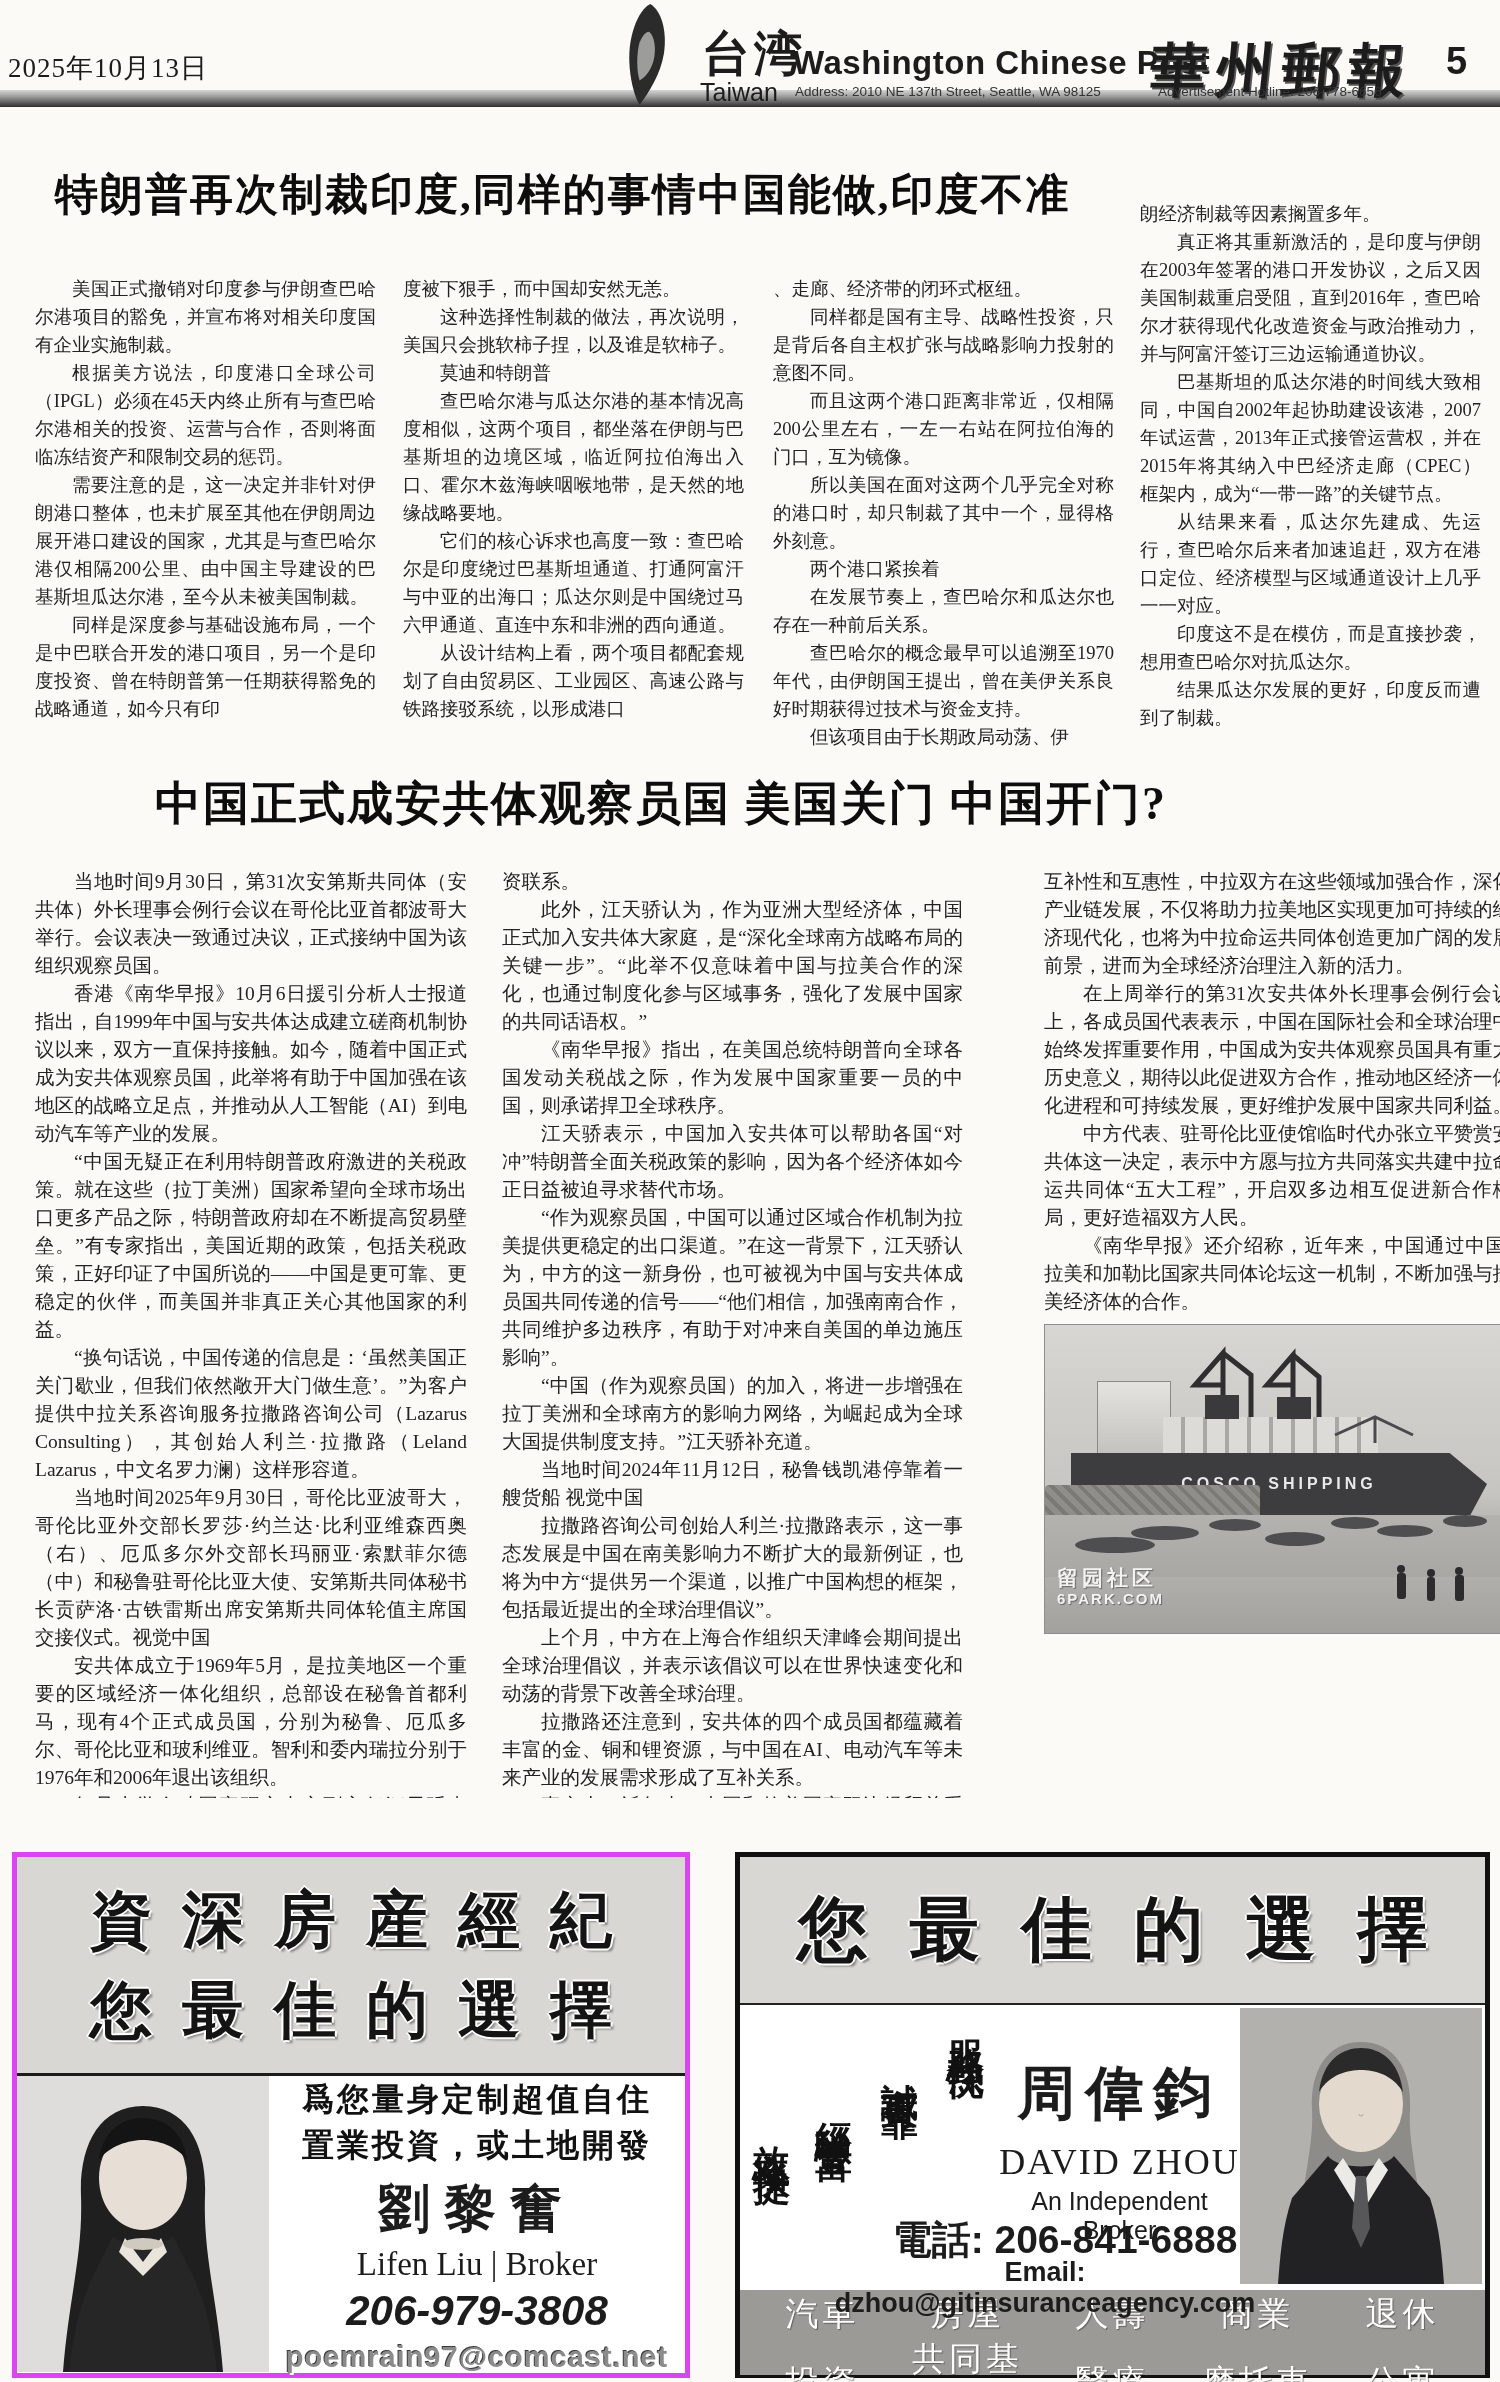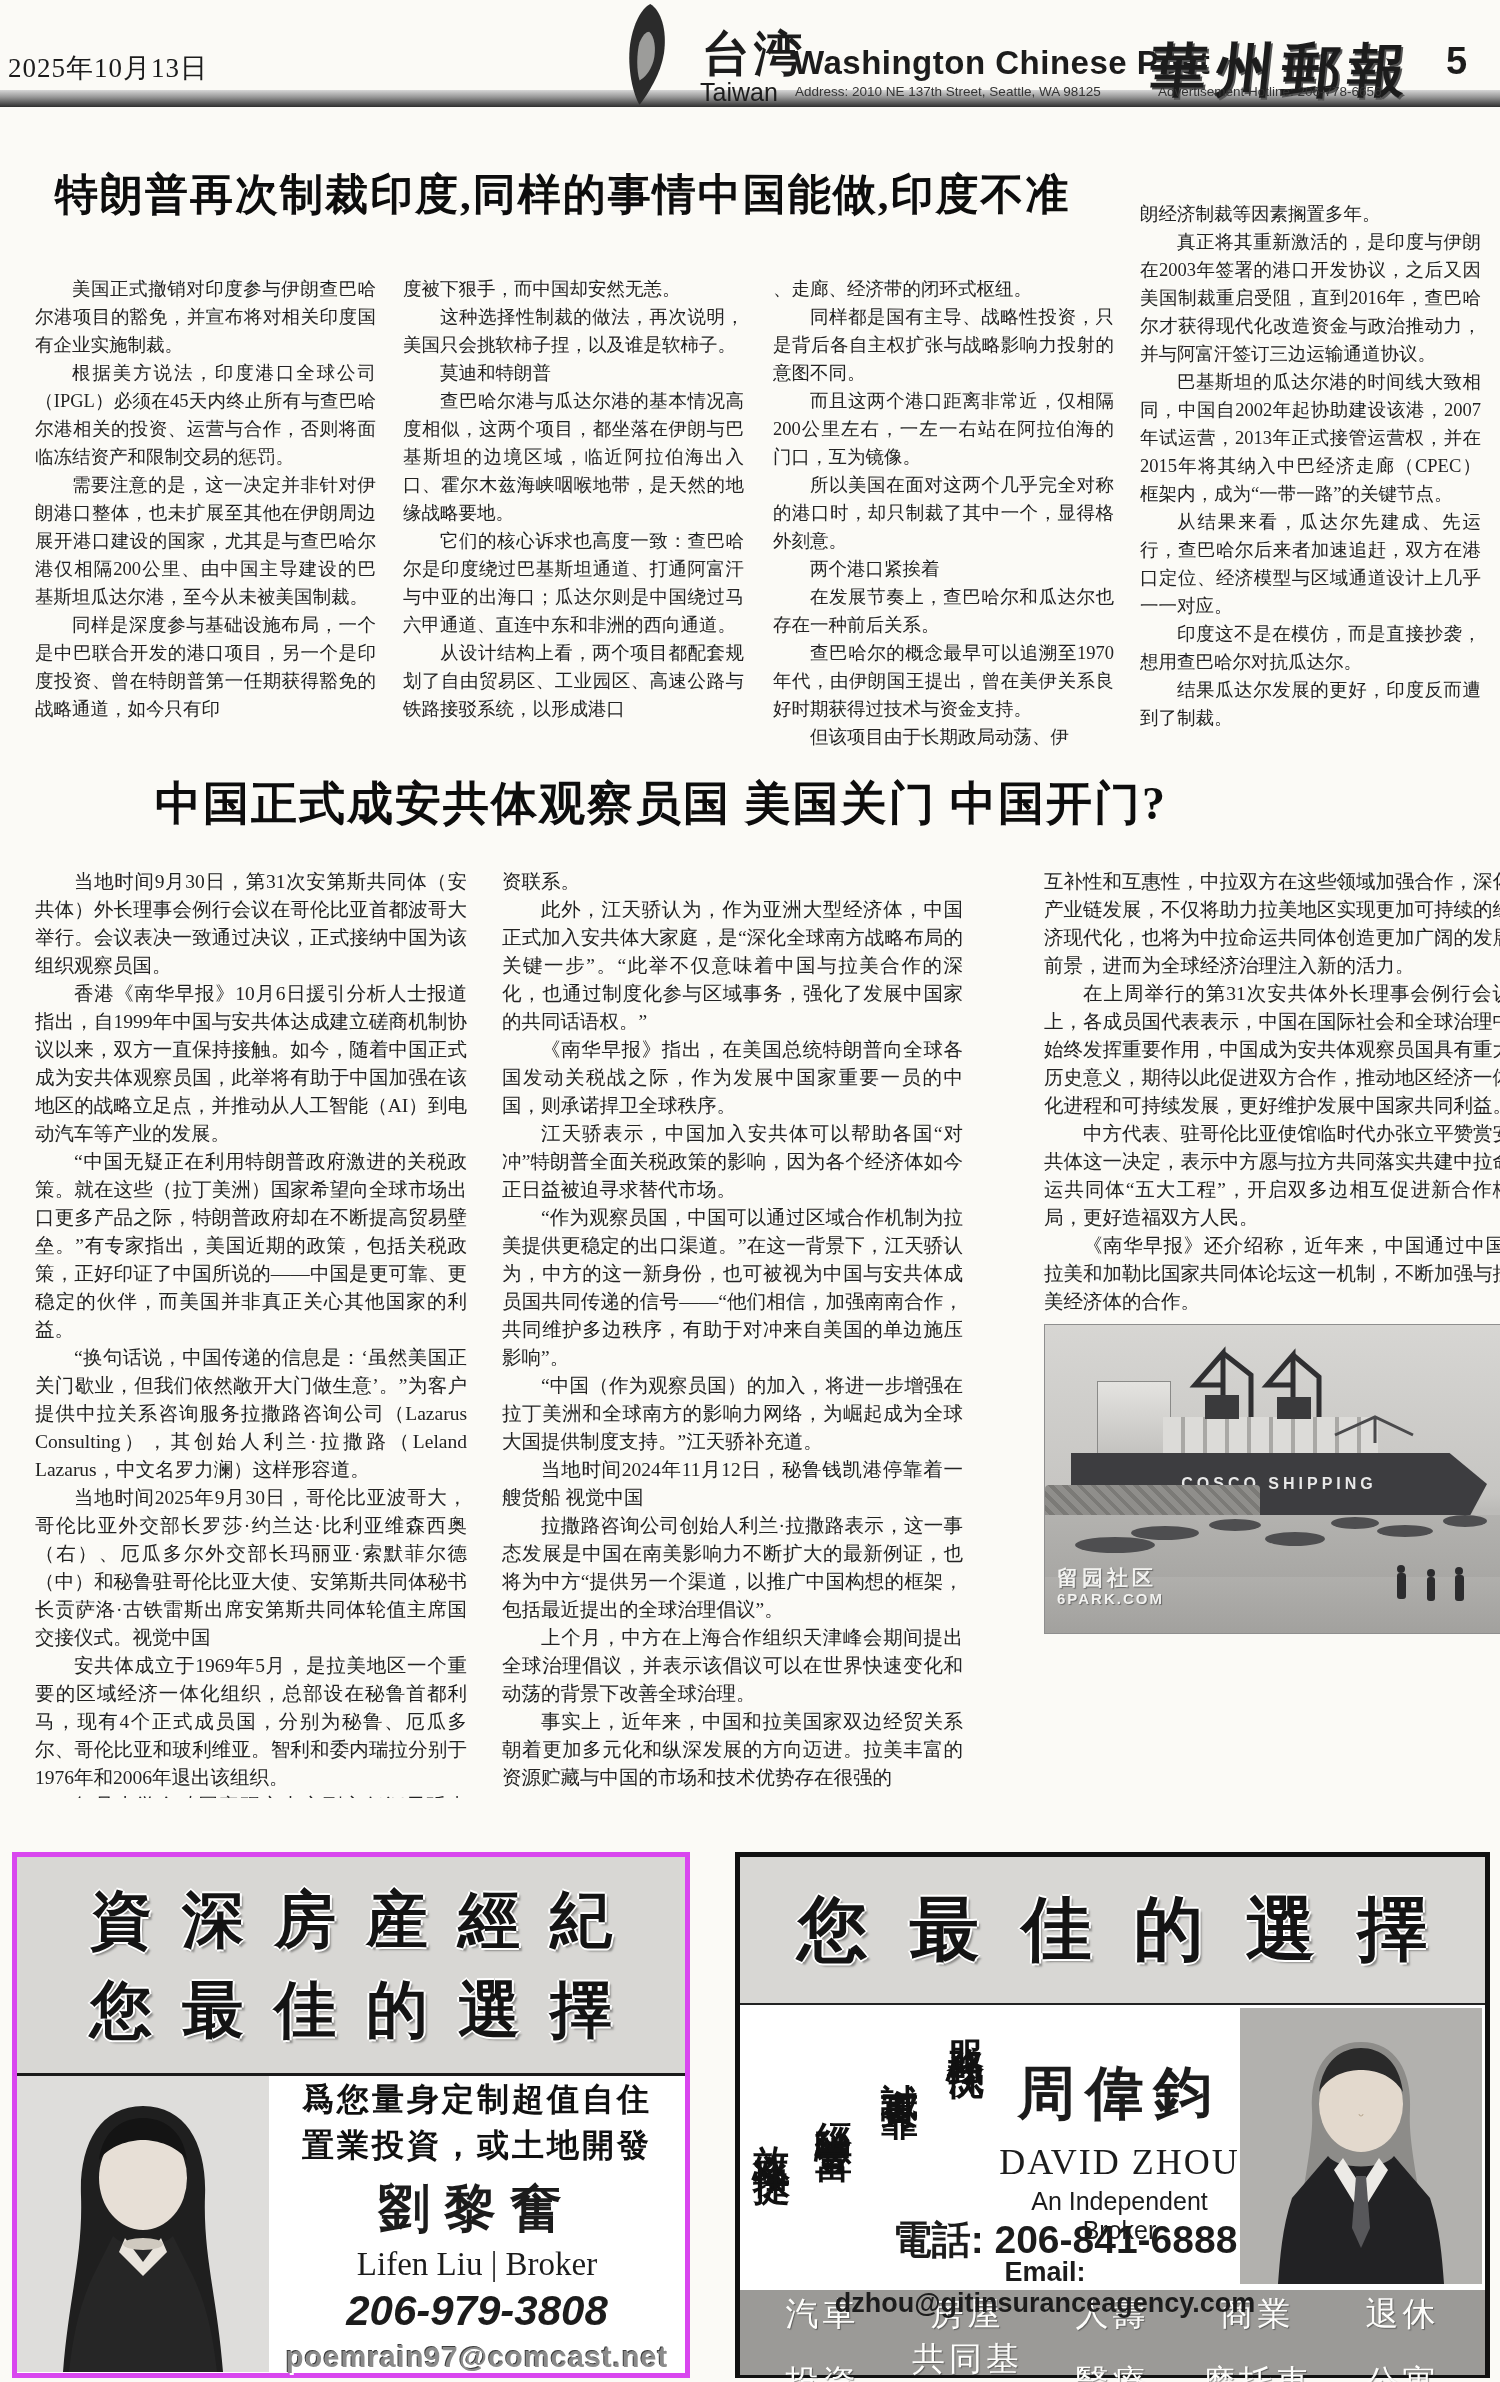--- a/index.html
+++ b/index.html
@@ -170,20 +170,21 @@
     <div class="col cont a2c2">
         <p>资联系。</p>
         <p>此外，江天骄认为，作为亚洲大型经济体，中国正式加入安共体大家庭，是“深化全球南方战略布局的关键一步”。“此举不仅意味着中国与拉美合作的深化，也通过制度化参与区域事务，强化了发展中国家的共同话语权。”</p>
         <p>《南华早报》指出，在美国总统特朗普向全球各国发动关税战之际，作为发展中国家重要一员的中国，则承诺捍卫全球秩序。</p>
         <p>江天骄表示，中国加入安共体可以帮助各国“对冲”特朗普全面关税政策的影响，因为各个经济体如今正日益被迫寻求替代市场。</p>
         <p>“作为观察员国，中国可以通过区域合作机制为拉美提供更稳定的出口渠道。”在这一背景下，江天骄认为，中方的这一新身份，也可被视为中国与安共体成员国共同传递的信号——“他们相信，加强南南合作，共同维护多边秩序，有助于对冲来自美国的单边施压影响”。</p>
         <p>“中国（作为观察员国）的加入，将进一步增强在拉丁美洲和全球南方的影响力网络，为崛起成为全球大国提供制度支持。”江天骄补充道。</p>
         <p>当地时间2024年11月12日，秘鲁钱凯港停靠着一艘货船 视觉中国</p>
         <p>拉撒路咨询公司创始人利兰·拉撒路表示，这一事态发展是中国在南美影响力不断扩大的最新例证，也将为中方“提供另一个渠道，以推广中国构想的框架，包括最近提出的全球治理倡议”。</p>
         <p>上个月，中方在上海合作组织天津峰会期间提出全球治理倡议，并表示该倡议可以在世界快速变化和动荡的背景下改善全球治理。</p>
+        <p>拉撒路还注意到，安共体的四个成员国都蕴藏着丰富的金、铜和锂资源，与中国在AI、电动汽车等未来产业的发展需求形成了互补关系。</p>
         <p>事实上，近年来，中国和拉美国家双边经贸关系朝着更加多元化和纵深发展的方向迈进。拉美丰富的资源贮藏与中国的市场和技术优势存在很强的</p>
       </div>
     <div class="col cont a2c3">
       <div>
           <p>互补性和互惠性，中拉双方在这些领域加强合作，深化产业链发展，不仅将助力拉美地区实现更加可持续的经济现代化，也将为中拉命运共同体创造更加广阔的发展前景，进而为全球经济治理注入新的活力。</p>
           <p>在上周举行的第31次安共体外长理事会例行会议上，各成员国代表表示，中国在国际社会和全球治理中始终发挥重要作用，中国成为安共体观察员国具有重大历史意义，期待以此促进双方合作，推动地区经济一体化进程和可持续发展，更好维护发展中国家共同利益。</p>
           <p>中方代表、驻哥伦比亚使馆临时代办张立平赞赏安共体这一决定，表示中方愿与拉方共同落实共建中拉命运共同体“五大工程”，开启双多边相互促进新合作格局，更好造福双方人民。</p>
           <p>《南华早报》还介绍称，近年来，中国通过中国-拉美和加勒比国家共同体论坛这一机制，不断加强与拉美经济体的合作。</p>
         </div>
 

